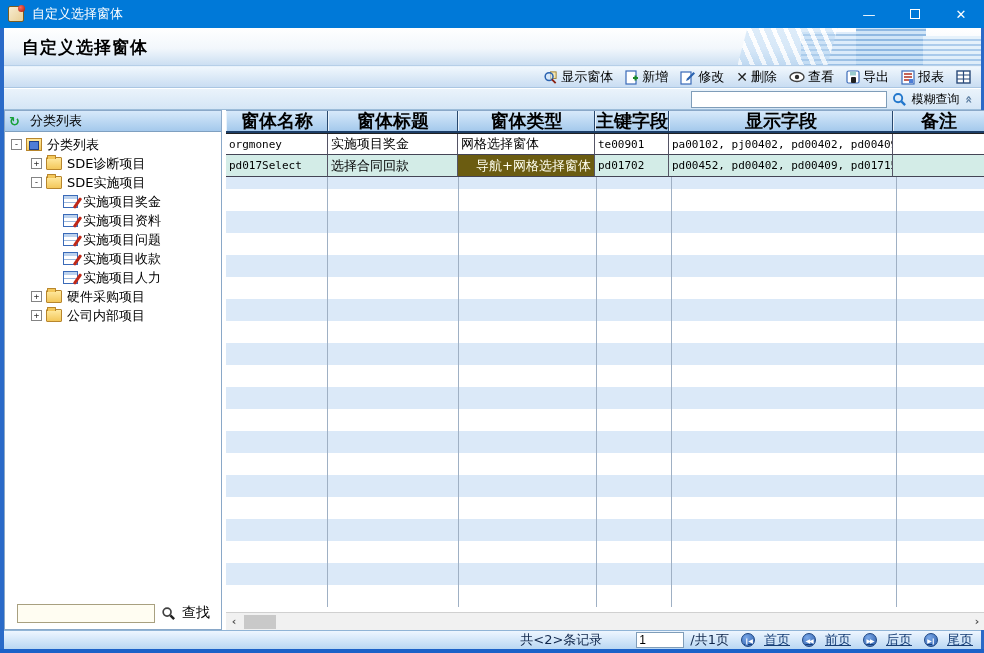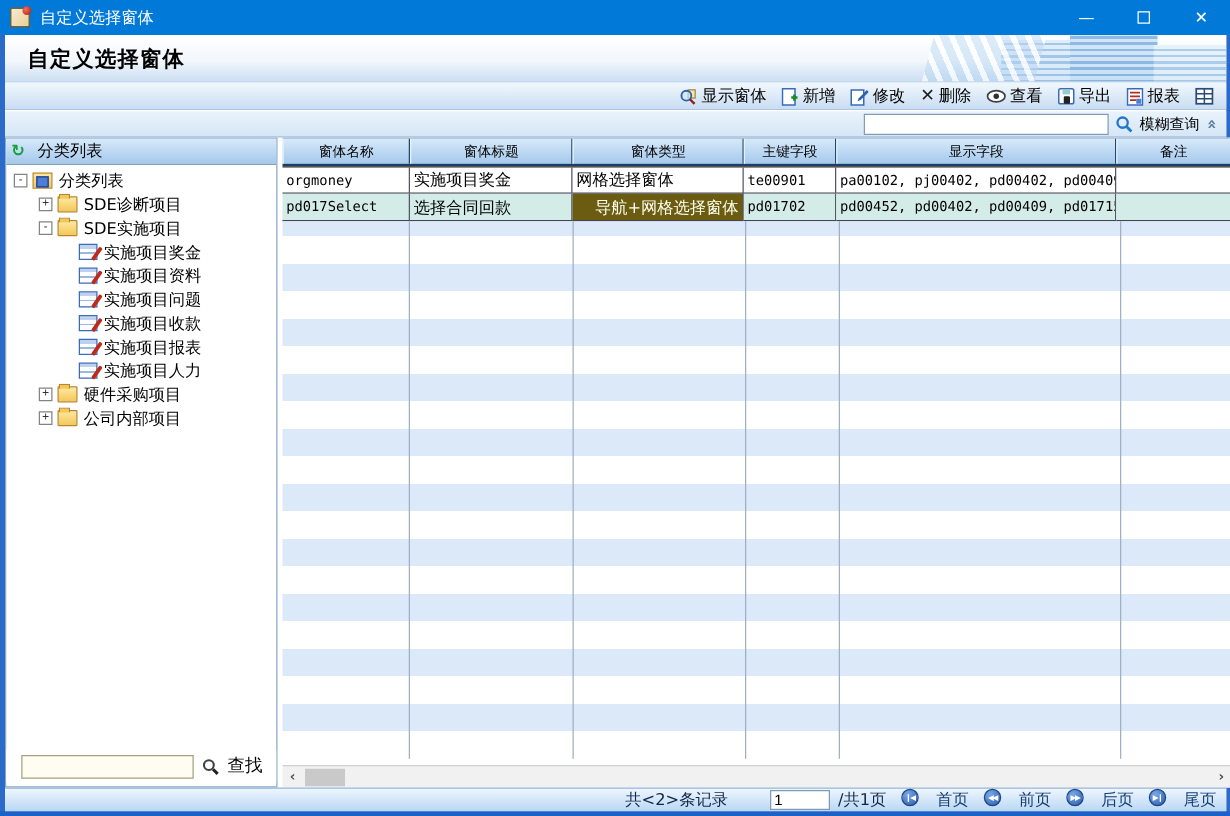--- a/index.html
+++ b/index.html
@@ -79,21 +79,21 @@
                      transform:rotate(35deg); border-radius:1px; }
   .sidebar-find { position:absolute; left:0; bottom:3px; width:216px; height:26px; display:flex; align-items:center;
                   padding-left:12px; gap:6px; background:#fff; }
   .find-input { width:138px; height:19px; background:#fffdf2; border:1px solid #a8a080; font-size:12px; padding:0 3px; }
   .find-label { font-size:14px; color:#000; }
 
   
   .tablearea { position:absolute; left:222px; top:110px; width:759px; height:520px; background:#fff;
                border-top:1px solid #8aa8c8; }
   .thead { display:flex; height:22px; background:linear-gradient(#d7e9fa,#a4c9ec); border-bottom:2px solid #1b3d66; }
-  .th { border-right:1px solid #27476e; border-left:1px solid #e8f2fb; font-size:11px; font-weight:normal; color:#000;
+  .th { border-right:1px solid #27476e; border-left:1px solid #e8f2fb; font-size:18px; font-weight:bold; color:#000;
         display:flex; align-items:center; justify-content:center; overflow:hidden; }
   .trow { display:flex; height:22px; background:#fff; }
   .td { border-right:1px solid #556; border-bottom:1px solid #445; font-size:12px; color:#000; display:flex;
         align-items:center; padding:0 3px; overflow:hidden; white-space:nowrap; }
   .mono { font-family:"DejaVu Sans Mono", monospace; font-size:11px; }
   .cjk { font-size:13px; }
   .row-selected .td { background:#d3ece7; }
   .cell-selected { background:#6b5c11 !important; color:#fffff0 !important;padding-left:18px; }
   .c0{width:102px;} .c1{width:130px;} .c2{width:137px;} .c3{width:74px;} .c4{width:224px;} .c5{flex:1;}
   .tbody-empty { position:relative; height:430px;
@@ -107,21 +107,21 @@
   .hthumb { width:32px; height:14px; background:#c9c9c9; margin-left:2px; }
   .htrack { flex:1; }
 
   
   .statusbar { position:absolute; left:0; top:630px; width:977px; height:19px;
                background:linear-gradient(#eef6ff,#b9d7f3); border-top:1px solid #90b4d6;
                display:flex; align-items:center; justify-content:flex-end; gap:6px; padding-right:8px;
                font-size:13px; color:#10264a; }
   .rec-count { margin-right:28px; }
   .page-input { width:48px; height:16px; border:1px solid #7f9db9; background:#fff; font-size:12px; padding:0 2px; }
-  .pg-btn { display:flex; align-items:flex-start; gap:14px; color:#163d74; margin-left:6px; }
+  .pg-btn { display:flex; align-items:center; gap:9px; color:#163d74; margin-left:6px;text-decoration:underline; }
   .pgico { width:14px; height:14px; border-radius:50%; background:radial-gradient(circle at 35% 30%, #7aa8e8, #2a5caa);
            border:1px solid #1d4684; color:#fff; font-size:6px; display:flex; align-items:center; justify-content:center;
            letter-spacing:-1px; }
   .bottom-strip { position:absolute; left:-4px; top:649px; width:984px; height:4px; background:#1b61c8; }
 
   .magnifier-svg { display:block; }
 </style>
 </head>
 <body>
 
@@ -262,24 +262,20 @@
         <span class="tico ico-form"></span>
         <span>实施项目资料</span>
       </div>
       <div class="tnode lvl2">
         <span class="tico ico-form"></span>
         <span>实施项目问题</span>
       </div>
       <div class="tnode lvl2">
         <span class="tico ico-form"></span>
         <span>实施项目收款</span>
-      </div>
-      <div class="tnode lvl2">
-        <span class="tico ico-form"></span>
-        <span>实施项目报表</span>
       </div>
       <div class="tnode lvl2">
         <span class="tico ico-form"></span>
         <span>实施项目人力</span>
       </div>
       <div class="tnode lvl1">
         <span class="expander">+</span>
         <span class="tico ico-folder"></span>
         <span>硬件采购项目</span>
       </div>

